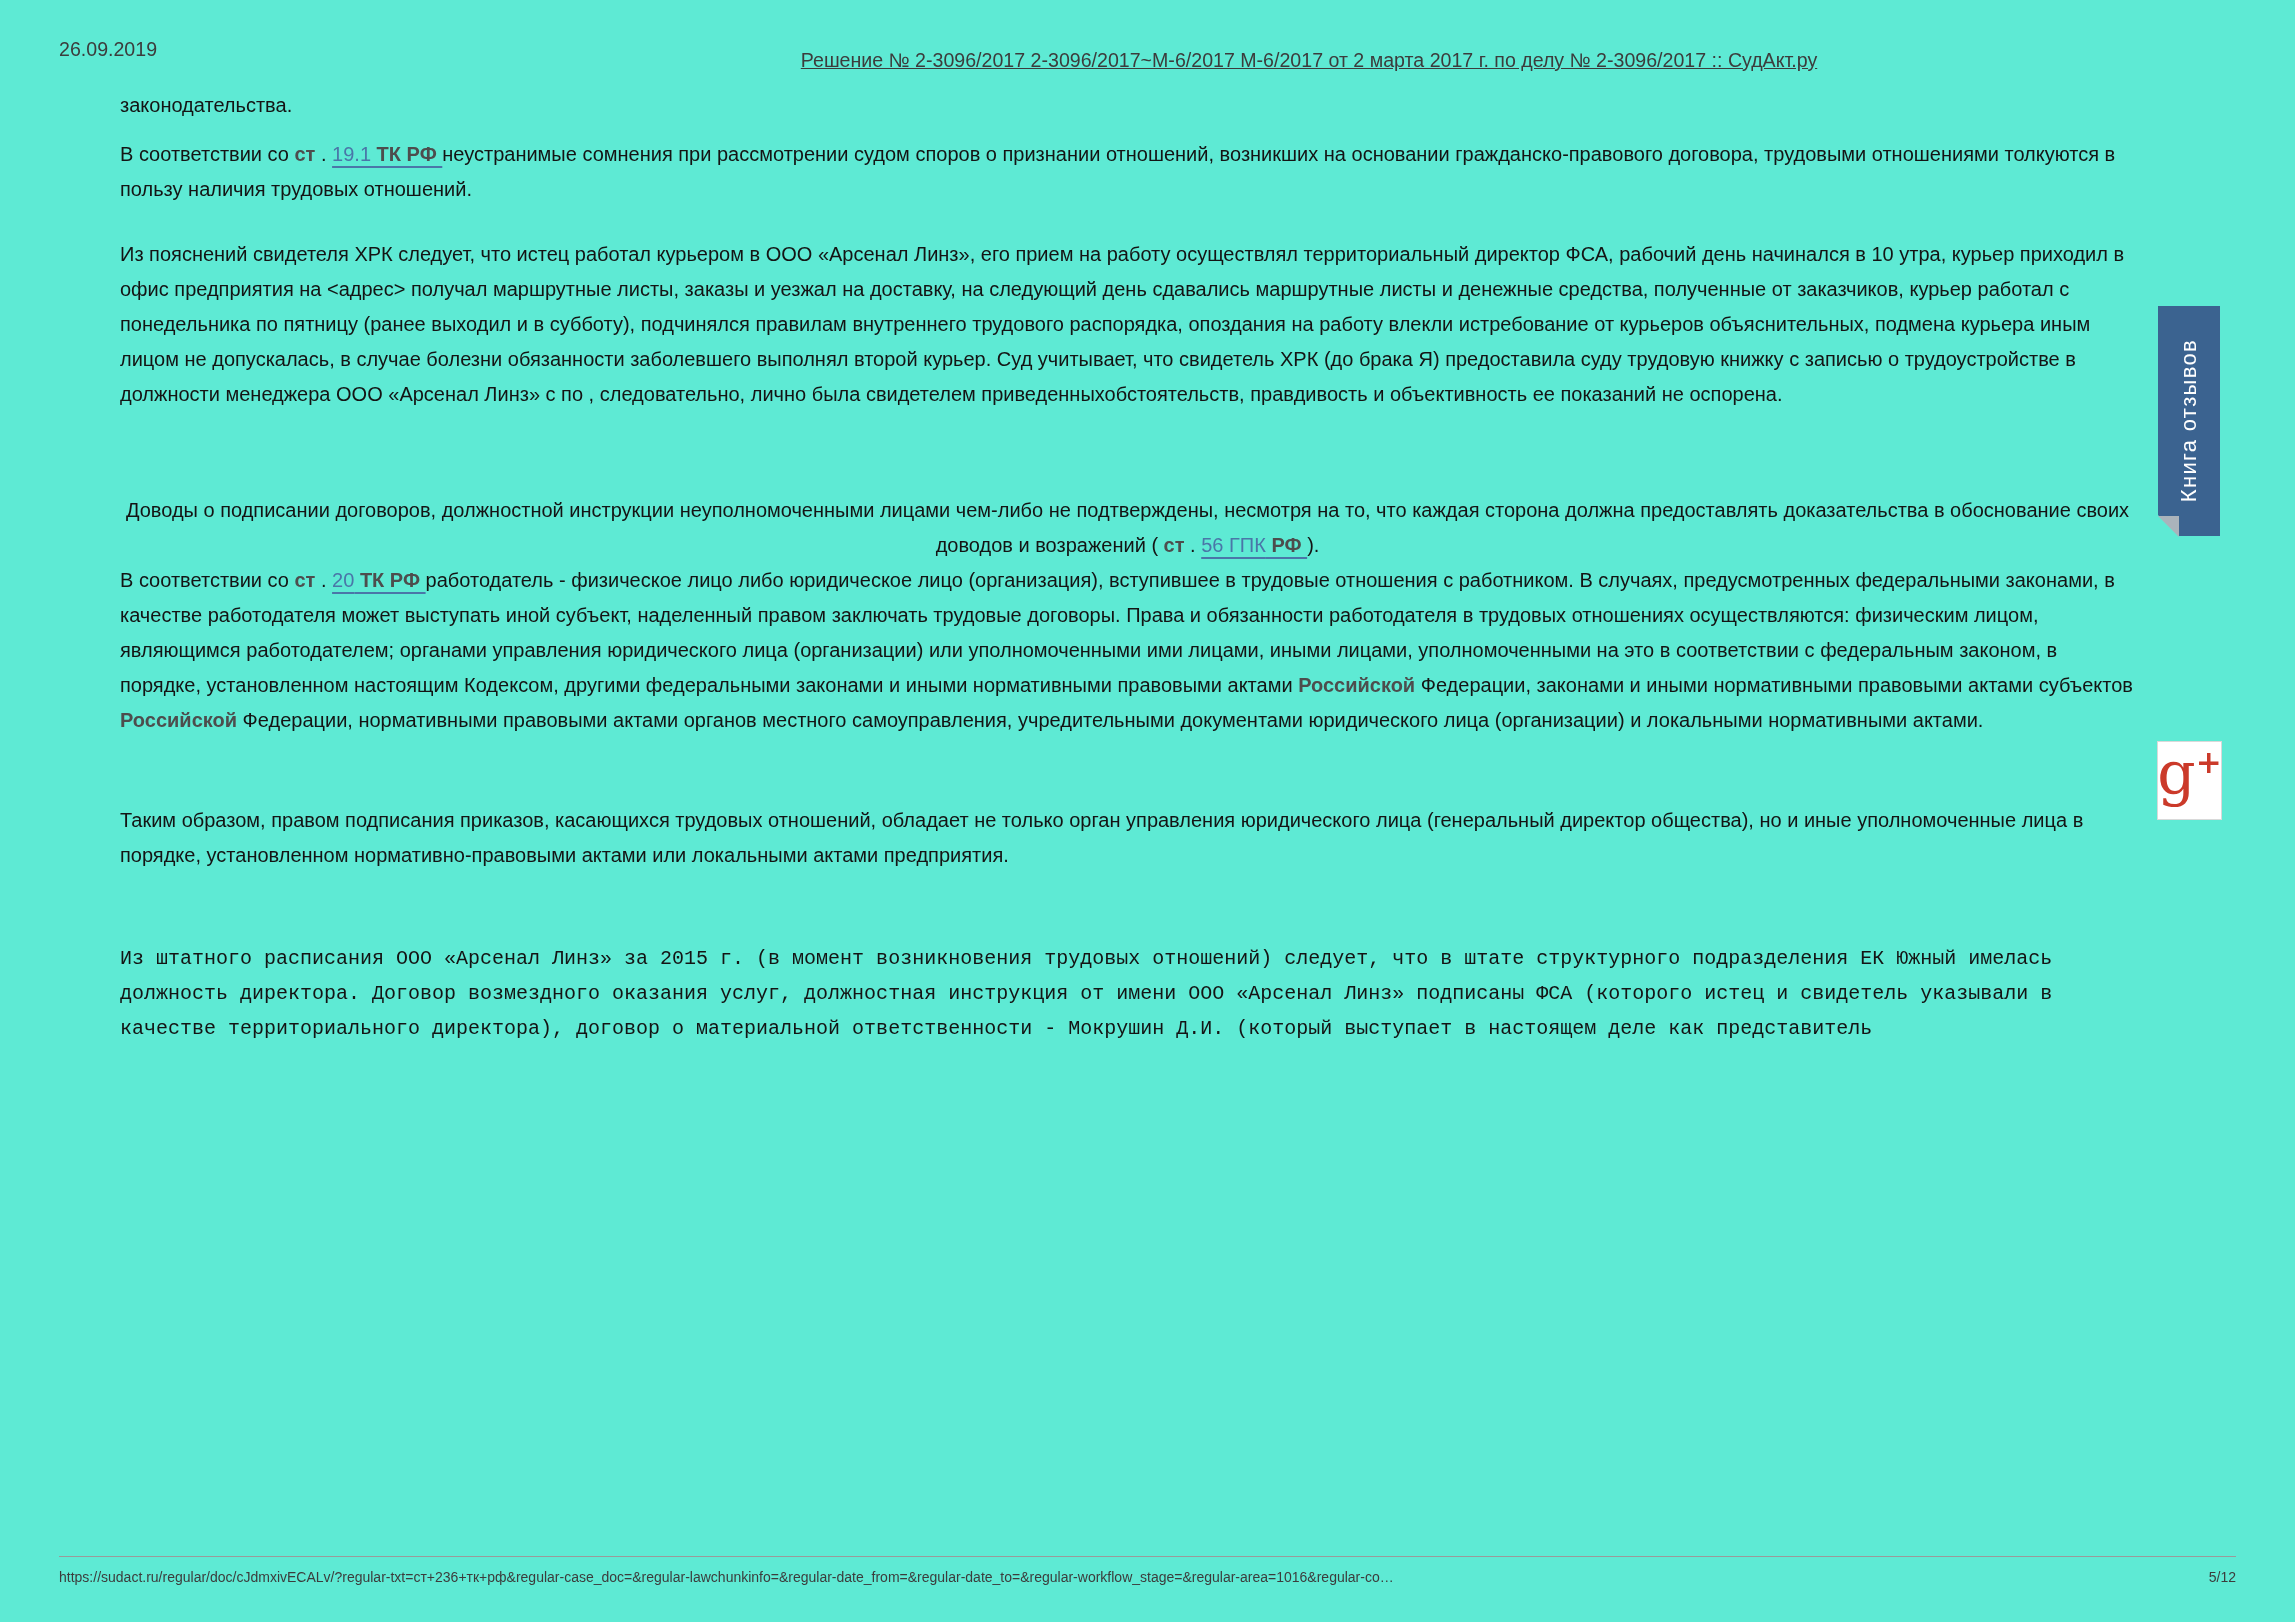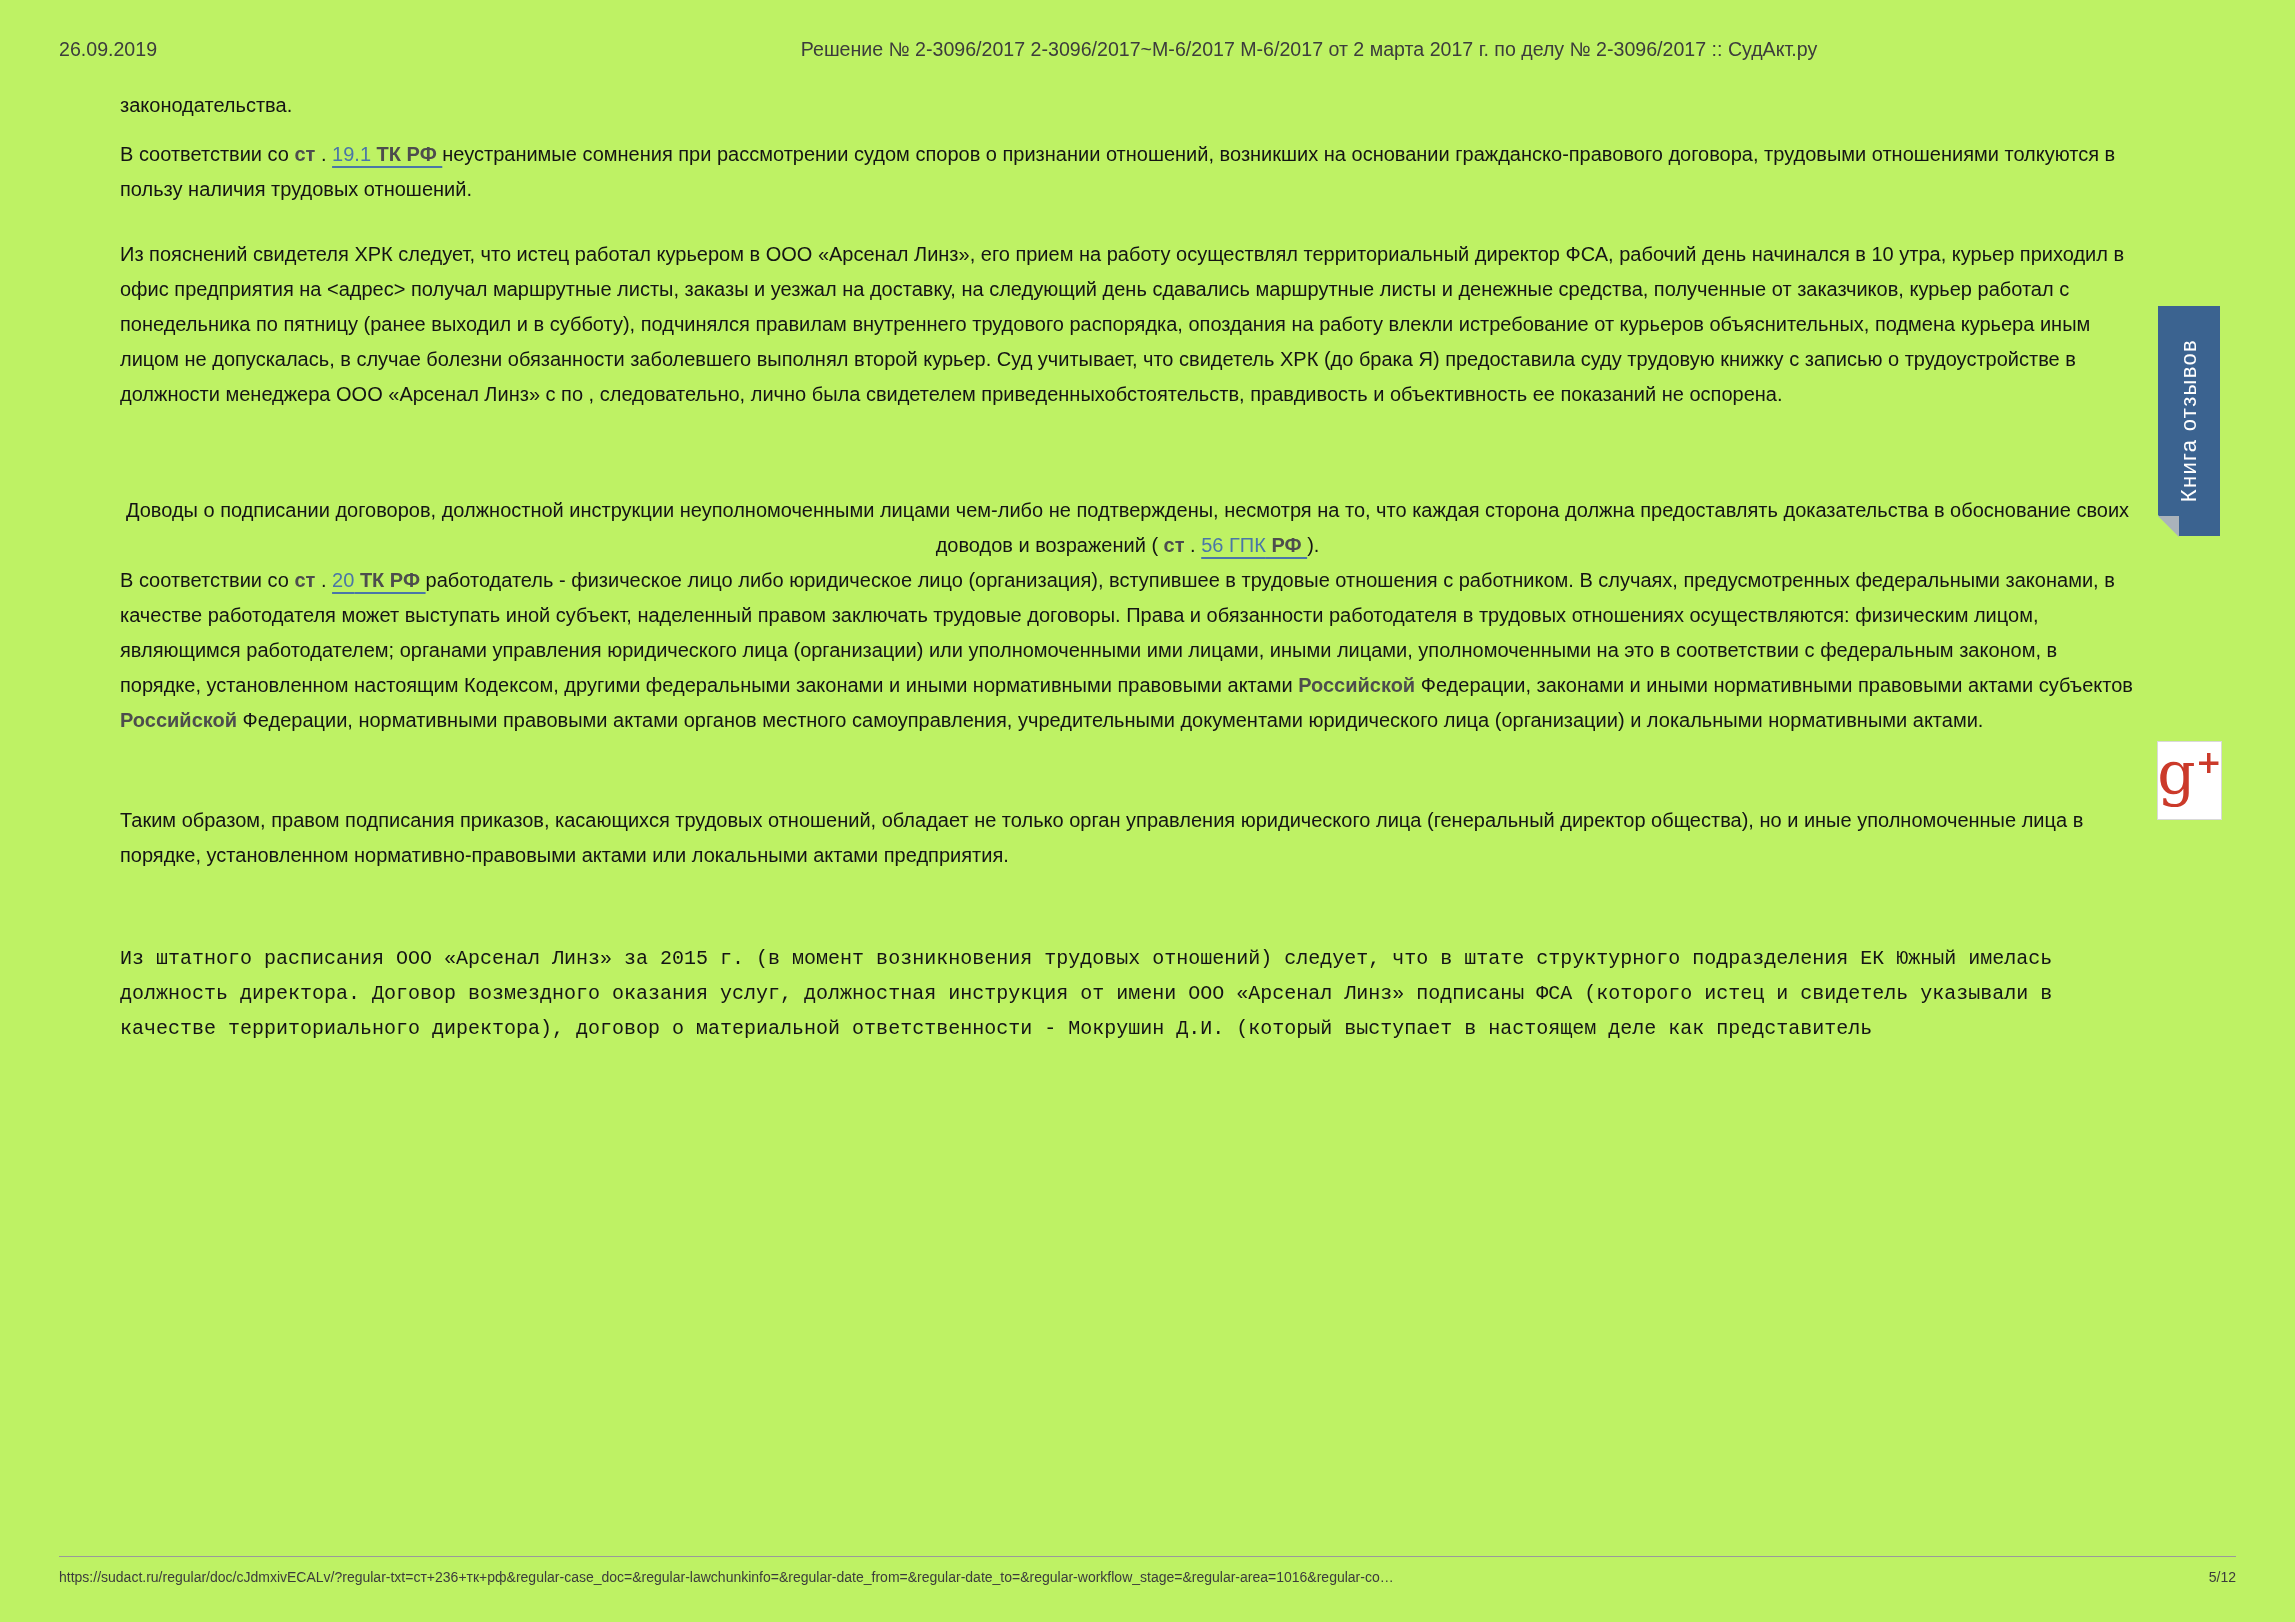--- a/index.html
+++ b/index.html
@@ -1,28 +1,28 @@
 <!DOCTYPE html>
 <html lang="ru" style="font-size:10.5px"><head>
 <meta charset="utf-8">
 <style>
   html,body{margin:0;padding:0;background:#ffffff;}
   .page{
     position:relative;
     width:2295px;height:1622px;
-    background:#bef264;
+    background:#5eead4;
     overflow:hidden;
     font-family:"Liberation Sans", sans-serif;
     color:#141414;
   }
   
   .hdr{position:absolute;top:38px;left:59px;right:59px;height:26px;
        font-size:19.6px;line-height:23.6px;color:#3c3c3c;}
   .hdr-date{position:absolute;left:0;top:0;}
-  .hdr-title{position:absolute;left:674px;width:1152px;top:0;text-align:center;white-space:nowrap;}
+  .hdr-title{position:absolute;left:674px;width:1152px;top:11px;text-align:center;white-space:nowrap;text-decoration:underline;}
   
   .content{position:absolute;left:120px;top:88px;width:2015px;
            font-size:20px;line-height:35px;}
   .content p{margin:0;}
   .content p:nth-child(1){margin-bottom:13.7px;}
   .content p:nth-child(2){margin-bottom:30px;}
   .content p:nth-child(3){margin-bottom:81px;}
   .content p:nth-child(4){text-align:center;}
   .content p:nth-child(5){margin-bottom:65px;}
   .content p:nth-child(6){margin-bottom:68px;}

